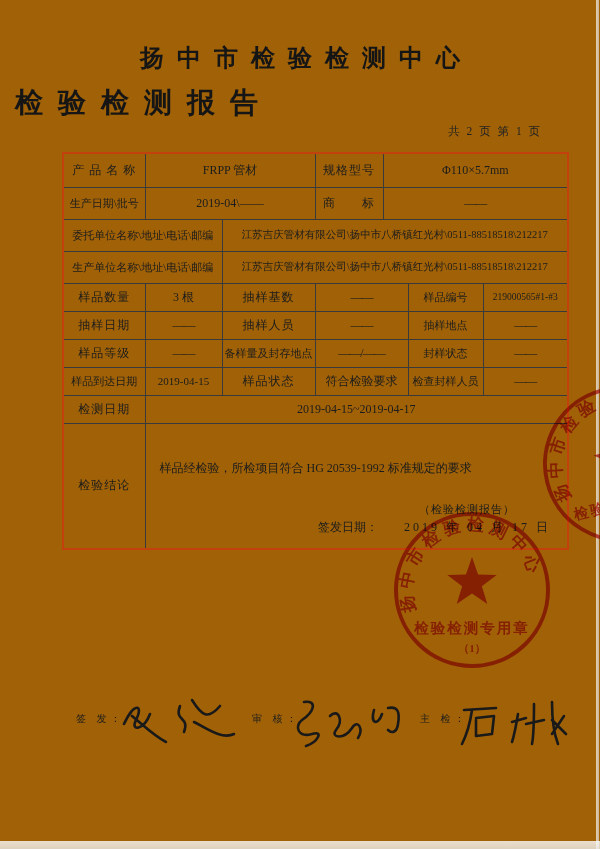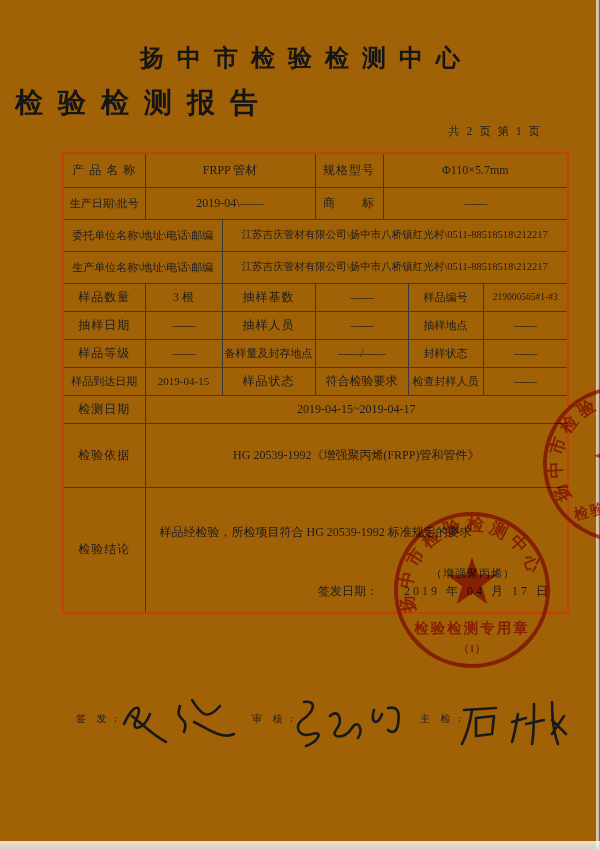--- a/index.html
+++ b/index.html
@@ -139,29 +139,25 @@
         <td class="sm">2019-04-15</td>
         <td class="lbl">样品状态</td>
         <td colspan="2">符合检验要求</td>
         <td class="sm">检查封样人员</td>
         <td class="dash">——</td>
       </tr>
       <tr style="height:28px">
         <td class="lbl">检测日期</td>
         <td colspan="6">2019-04-15~2019-04-17</td>
       </tr>
-      <tr style="height:64px">
-        <td class="lbl">检验依据</td>
-        <td colspan="6" class="val-left">HG 20539-1992《增强聚丙烯(FRPP)管和管件》</td>
-      </tr>
       <tr style="height:126px">
         <td class="lbl">检验结论</td>
         <td colspan="6" class="concl-cell">
           <div class="concl-text">样品经检验，所检项目符合 HG 20539-1992 标准规定的要求</div>
-          <div class="seal-note">（增强聚丙烯）</div>
+          <div class="seal-note">（检验检测报告）</div>
           <div class="issue-line">
             <span>签发日期：</span><span class="gap"></span><span class="issue-date">2019 年 04 月 17 日</span>
           </div>
         </td>
       </tr>
     </tbody>
   </table>
 
   <div class="sig-row">
     <span class="sig-label l1">签 发：</span>

